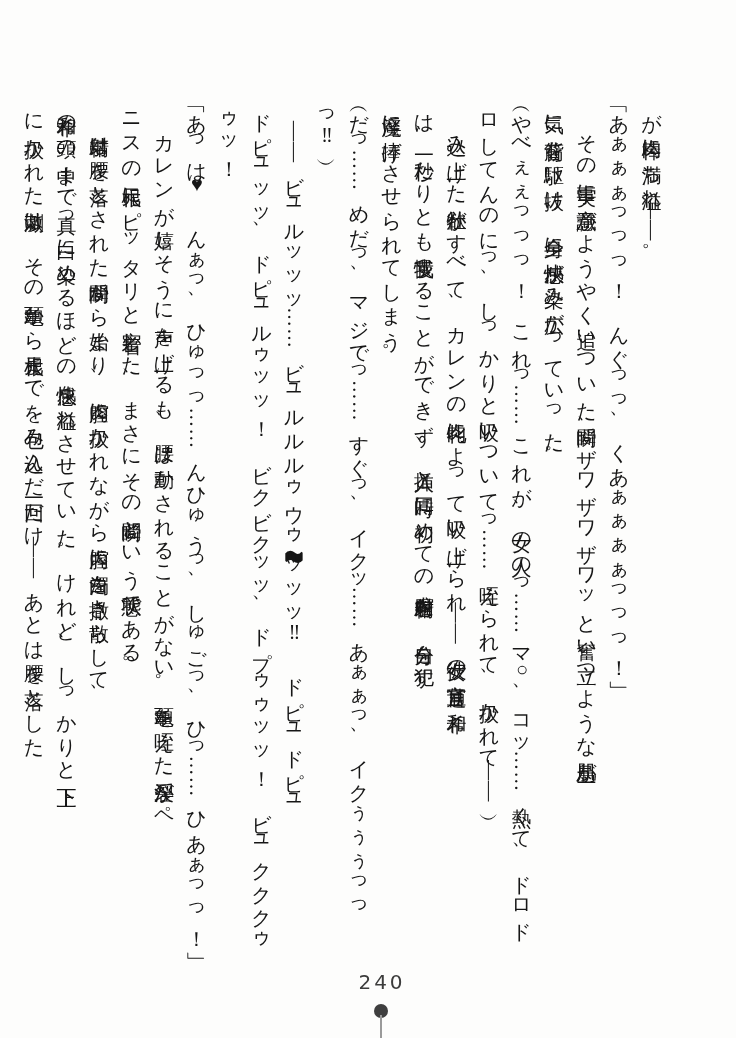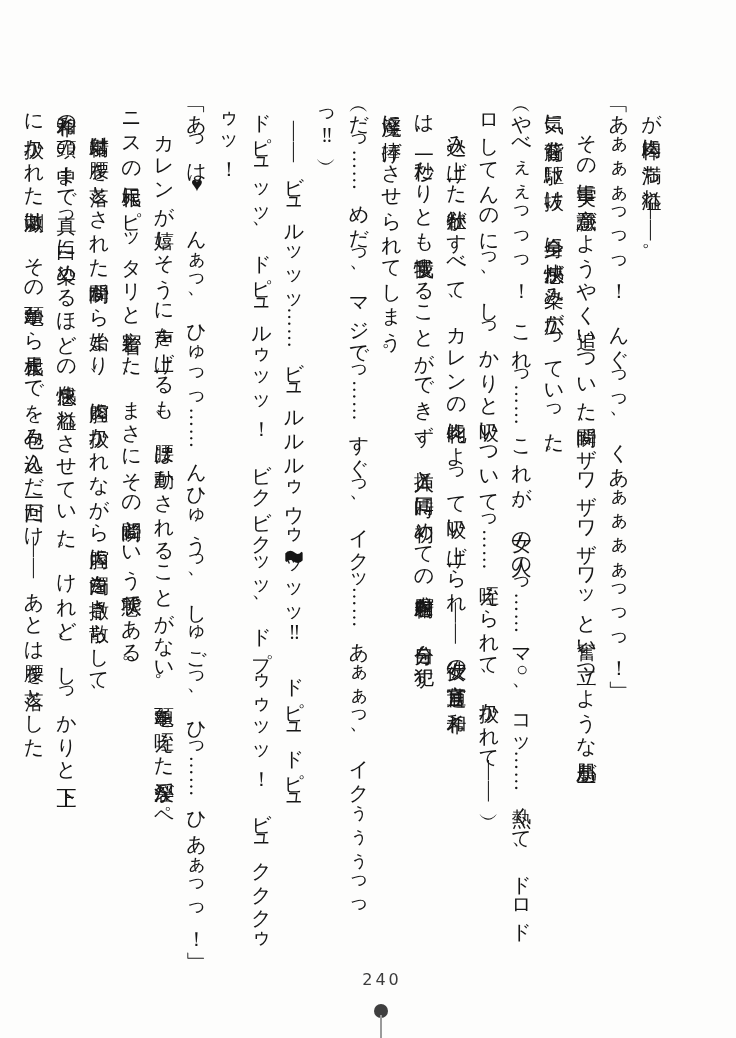--- a/index.html
+++ b/index.html
@@ -39,21 +39,21 @@
   .text-area p.line.indent {
     text-indent: 21px;
   }
   .page-number {
     position: absolute;
     top: 970px;
     left: 341px;
     width: 82px;
     text-align: center;
     font-family: "DejaVu Sans", "Liberation Sans", sans-serif;
-    font-size: 16px;
+    font-size: 20px;
     letter-spacing: 3px;
     color: #3c3c3c;
   }
   .binding-dot {
     position: absolute;
     top: 1004px;
     left: 374px;
     width: 14px;
     height: 14px;
     border-radius: 50%;

